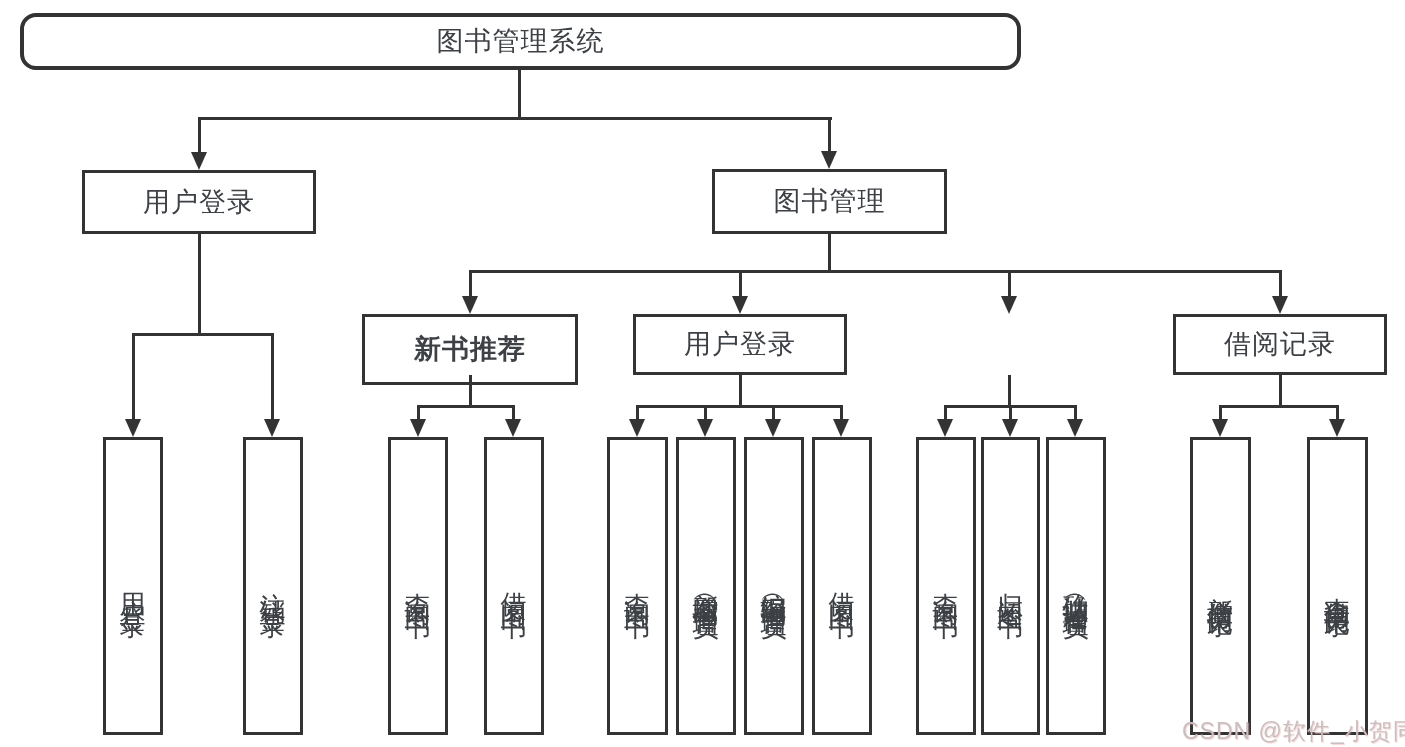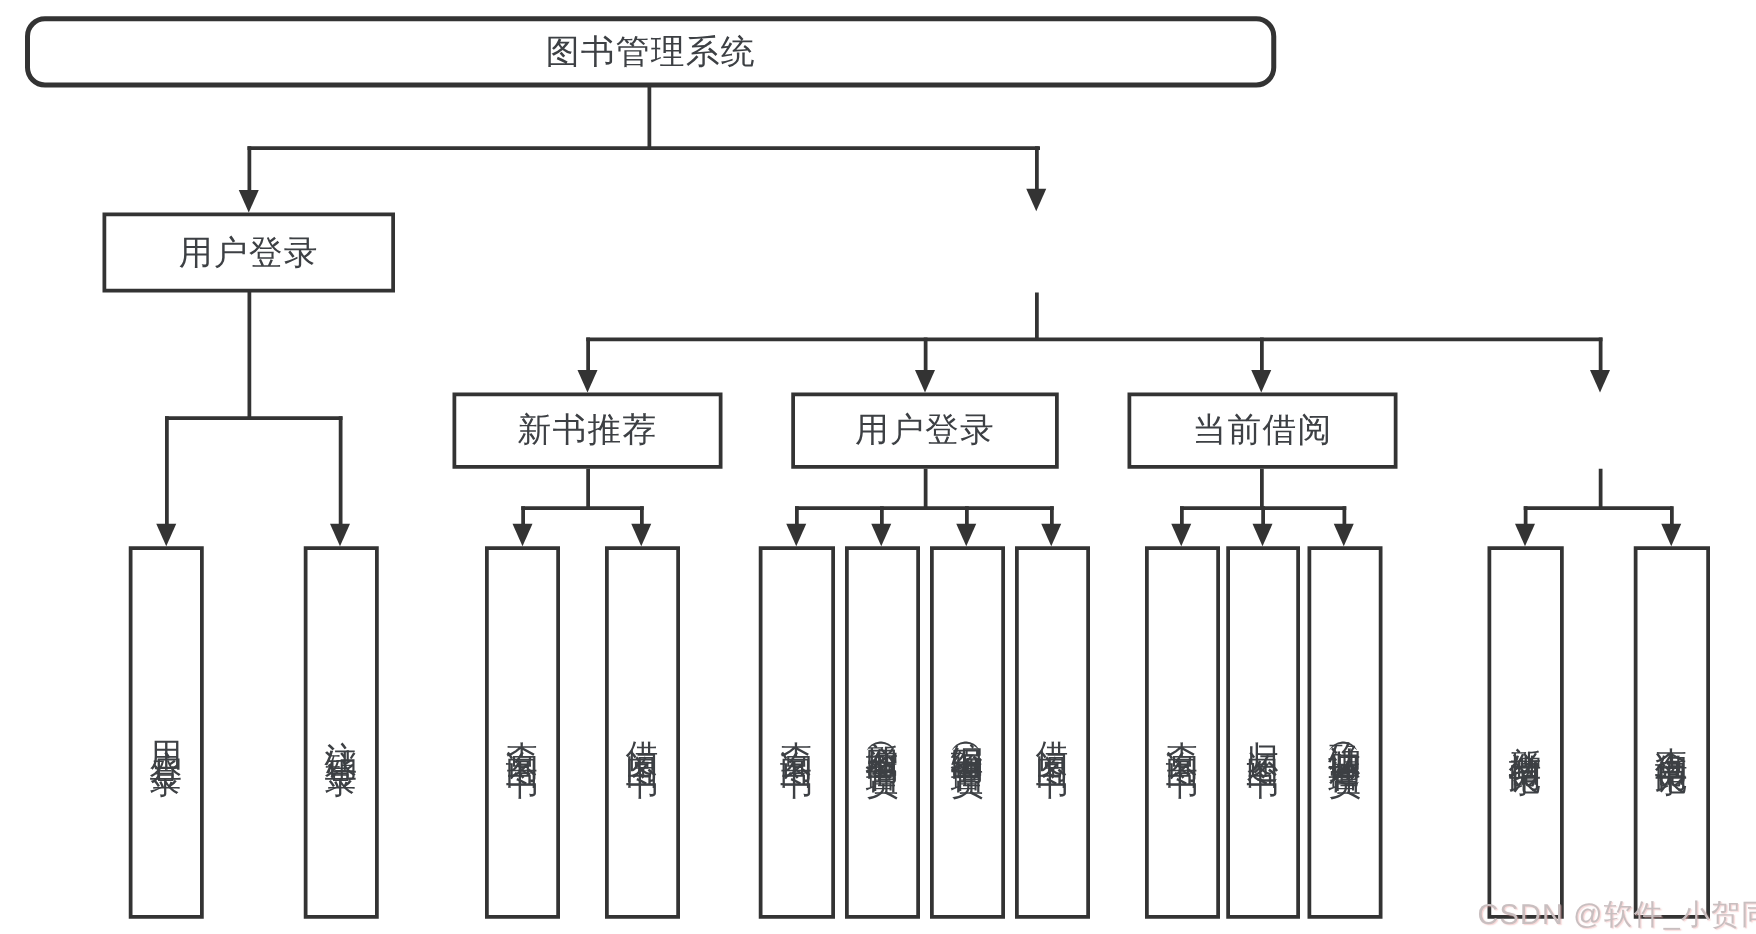--- a/index.html
+++ b/index.html
@@ -39,21 +39,21 @@
     position: absolute;
     width: 0; height: 0;
     border-left: 8px solid transparent;
     border-right: 8px solid transparent;
     border-top: 18px solid #333333;
   }
   
   #root      { left: 20px;   top: 13px;  width: 1001px; height: 57px; }
   #n-login   { left: 82px;   top: 170px; width: 234px;  height: 64px; }
   #n-mgmt    { left: 712px;  top: 169px; width: 235px;  height: 65px; }
-  #n-newbook { left: 362px;  top: 314px; width: 216px;  height: 61px; }
+  #n-newbook { left: 362px;  top: 314px; width: 216px;  height: 71px; font-weight: bold; }
   #n-borrow  { left: 633px;  top: 314px; width: 214px;  height: 61px; }
   #n-current { left: 902px;  top: 314px; width: 216px;  height: 61px; }
   #n-records { left: 1173px; top: 314px; width: 214px;  height: 61px; }
   #leaf-1  { left: 103px;  width: 60px; }
   #leaf-2  { left: 243px;  width: 60px; }
   #leaf-3  { left: 388px;  width: 60px; }
   #leaf-4  { left: 484px;  width: 60px; }
   #leaf-5  { left: 607px;  width: 61px; }
   #leaf-6  { left: 676px;  width: 60px; }
   #leaf-7  { left: 744px;  width: 60px; }
@@ -75,24 +75,25 @@
   }
 </style>
 </head>
 <body>
 
 <div class="canvas">
 
   <div class="node hnode root" id="root">图书管理系统</div>
 
   <div class="node hnode" id="n-login">用户登录</div>
+  <div class="node hnode" id="n-mgmt">图书管理</div>
 
   <div class="node hnode" id="n-newbook">新书推荐</div>
   <div class="node hnode" id="n-borrow">用户登录</div>
-  <div class="node hnode" id="n-current">当前借阅</div>
+  <div class="node hnode" id="n-records">借阅记录</div>
 
   <div class="node leaf" id="leaf-1">用户登录</div>
   <div class="node leaf" id="leaf-2">注销登录</div>
   <div class="node leaf" id="leaf-3">查询图书</div>
   <div class="node leaf" id="leaf-4">借阅图书</div>
   <div class="node leaf" id="leaf-5">查询图书</div>
   <div class="node leaf long" id="leaf-6">新增图书（管理员）</div>
   <div class="node leaf long" id="leaf-7">编辑图书（管理员）</div>
   <div class="node leaf" id="leaf-8">借阅图书</div>
   <div class="node leaf" id="leaf-9">查询图书</div>

